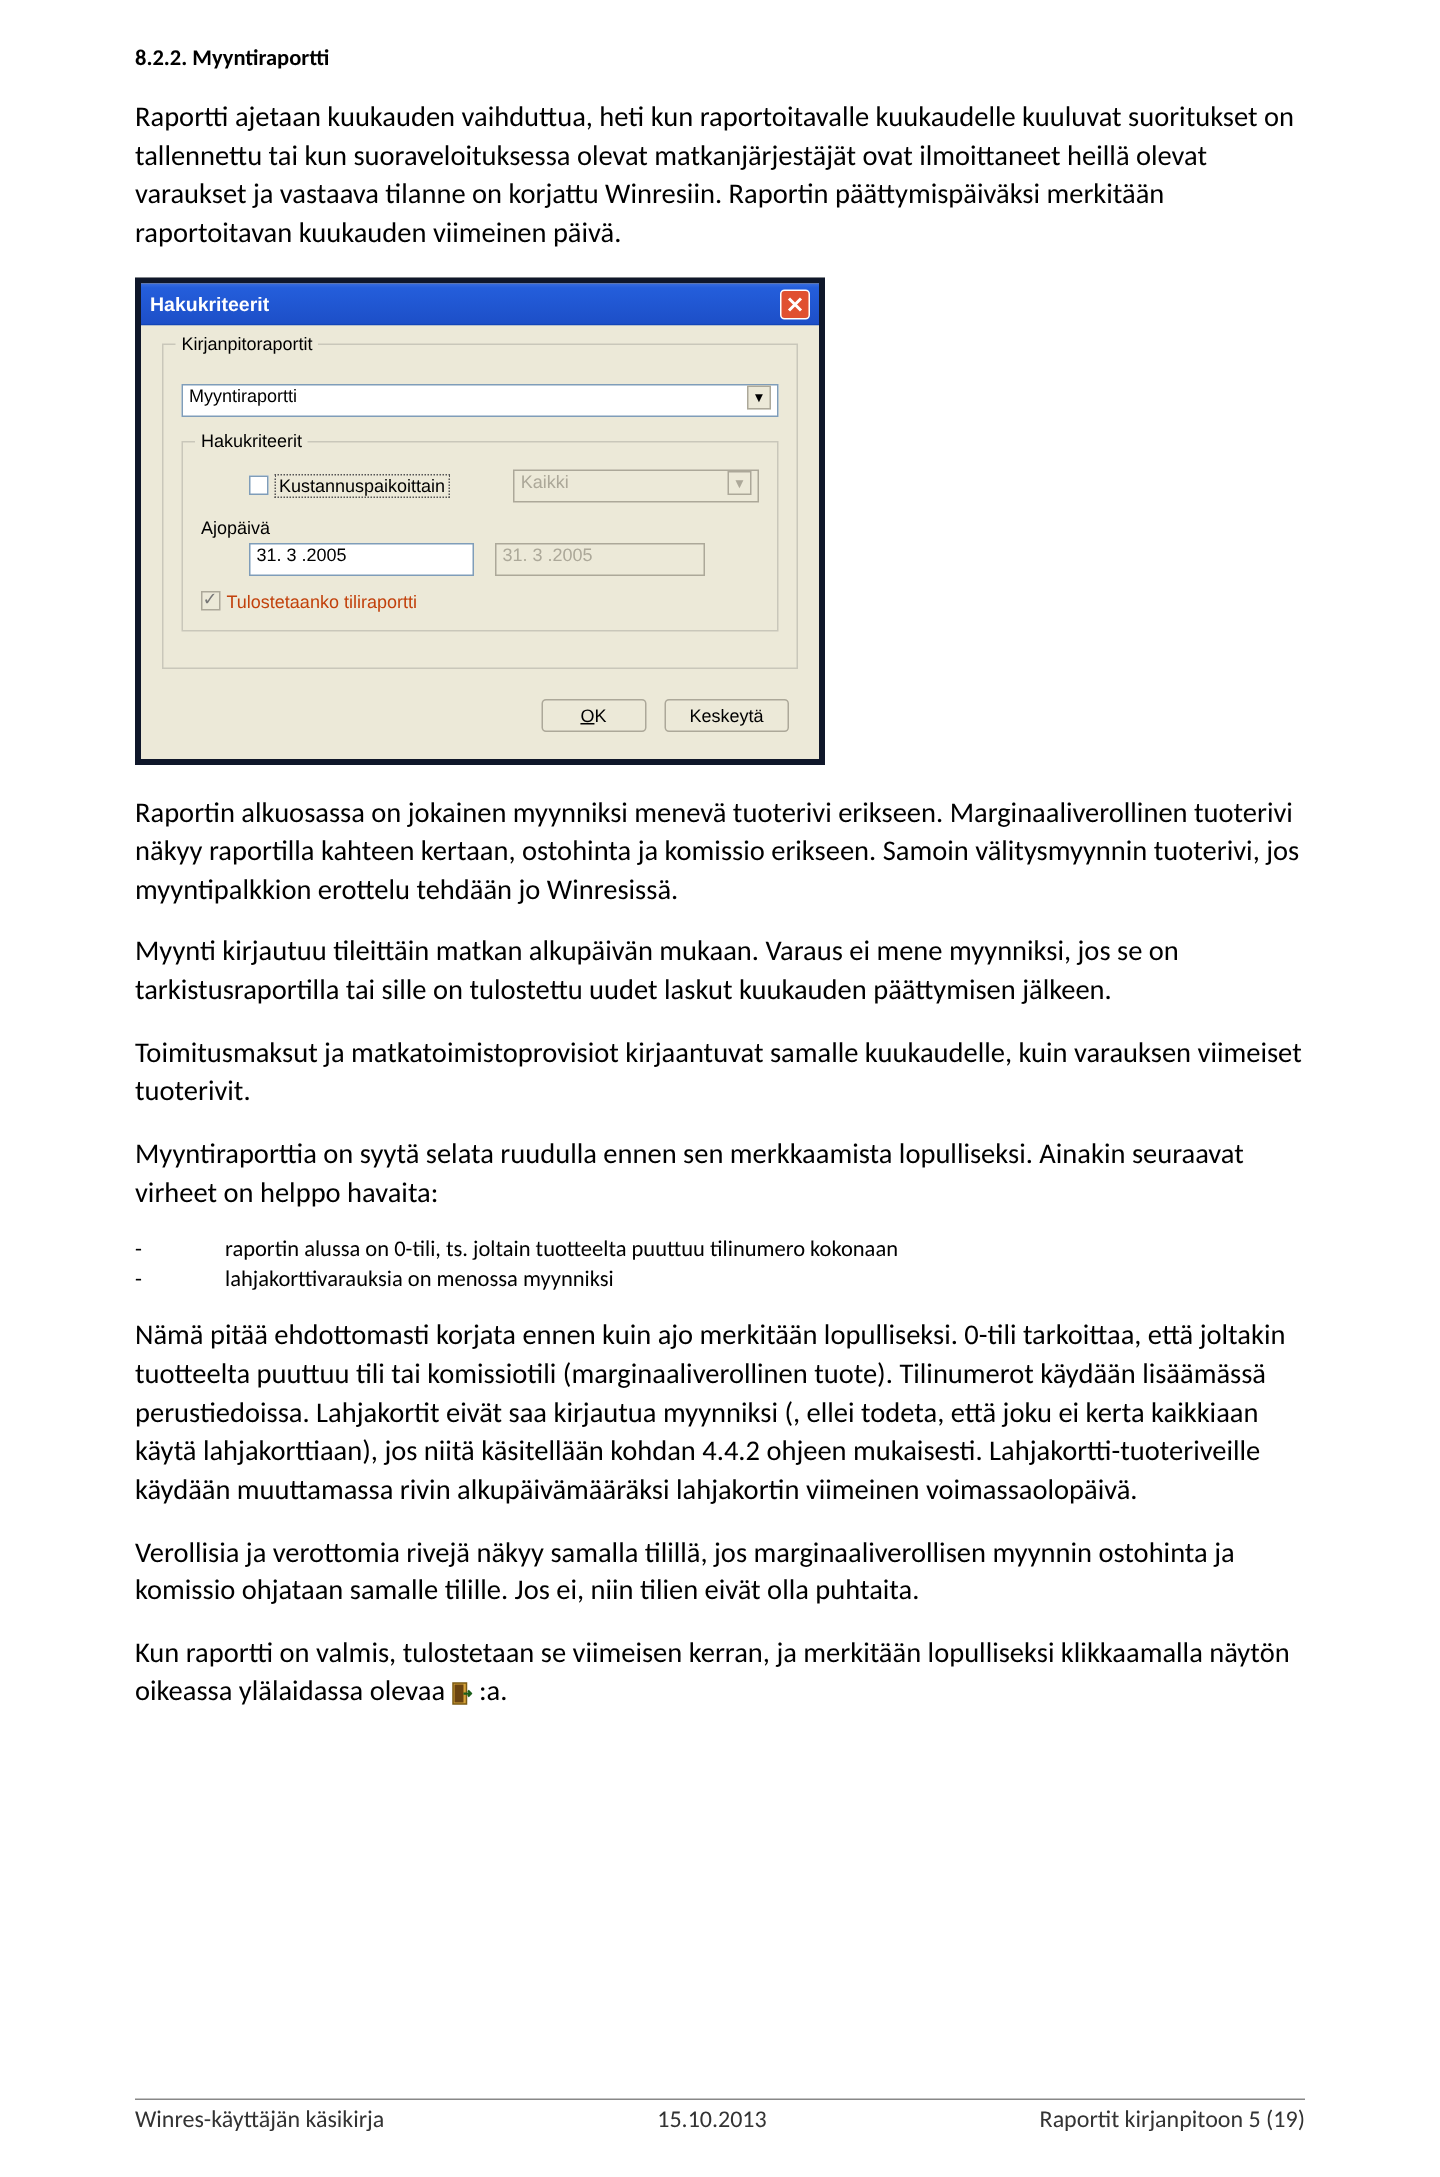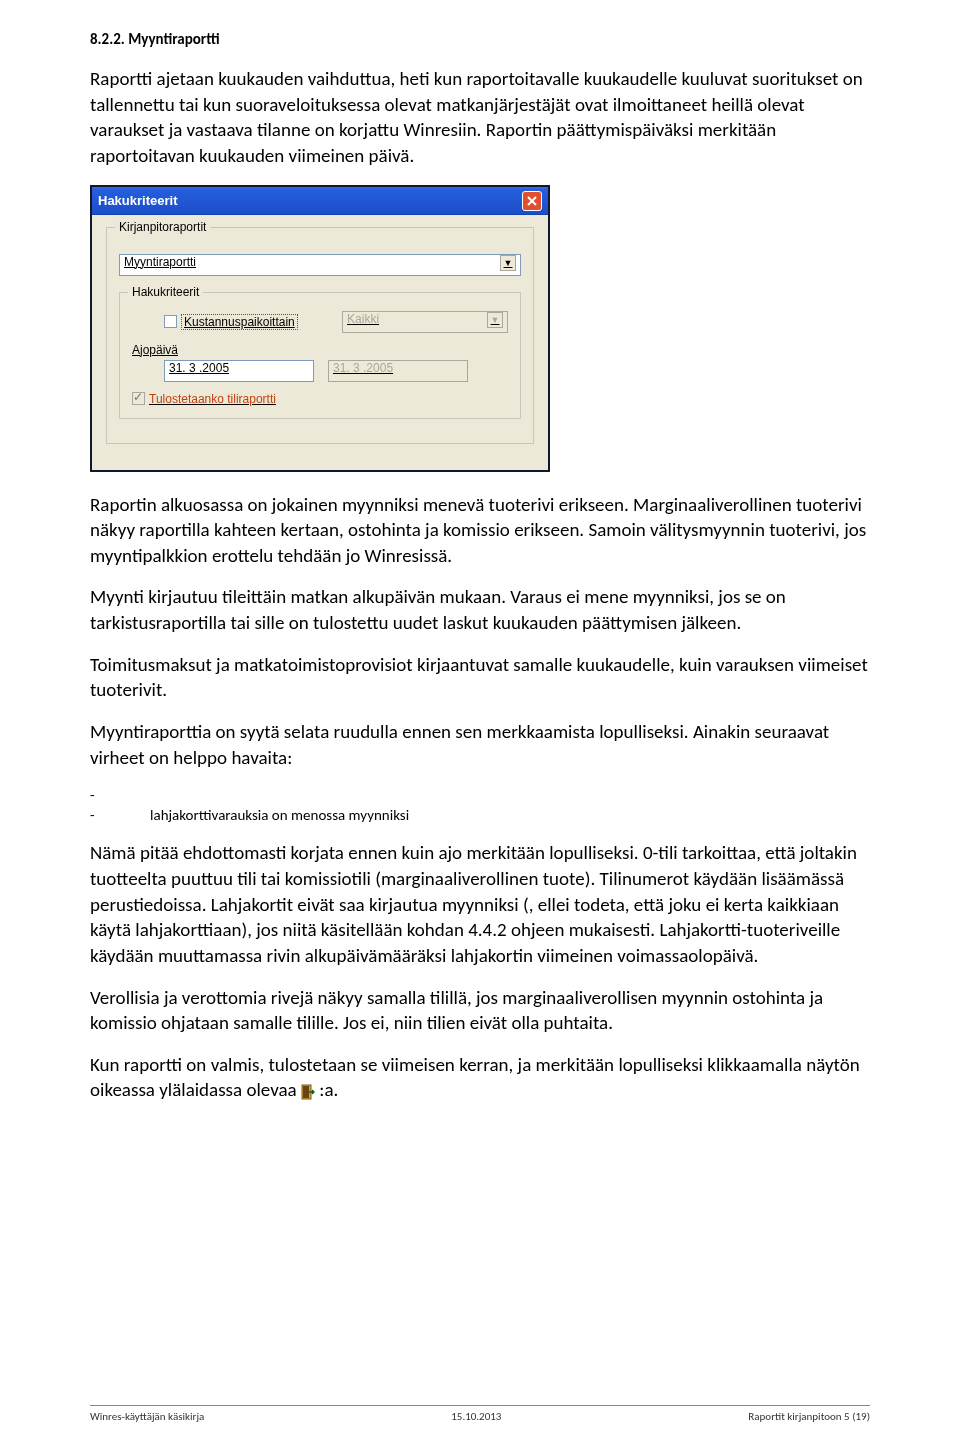--- a/index.html
+++ b/index.html
@@ -21,21 +21,21 @@
   .para {
     font-size: 19px;
     line-height: 1.35;
     margin-bottom: 16px;
   }
   .screenshot {
     margin: 6px 0 20px 0;
   }
   .win-window {
     width: 460px;
-    border: 2px solid #0f172a;
+    border: 4px solid #0f172a;
     background: #ece9d8;
     font-family: Tahoma, Arial, sans-serif;
     font-size: 12px;
   }
   .win-titlebar {
     background: linear-gradient(to bottom, #3a6ee0 0%, #245edb 10%, #1d4fc8 95%, #0a3ca8 100%);
     color: #fff;
     padding: 4px 6px;
     font-weight: bold;
     font-size: 13px;
@@ -161,21 +161,21 @@
   }
   .inline-icon svg { display: block; }
   .footer {
     position: absolute;
     left: 90px; right: 90px;
     bottom: 28px;
     border-top: 1px solid #888;
     padding-top: 4px;
     display: flex;
     justify-content: space-between;
-    font-size: 11px;
+    font-size: 16px;
     color: #333;
   }
   .dotted-focus {
     border: 1px dotted #555;
     padding: 0 2px;
   }
 </style>
 </head>
 <body>
 
@@ -187,21 +187,21 @@
   <div class="win-window">
     <div class="win-titlebar">
       <span>Hakukriteerit</span>
       <span class="win-close">
         <svg width="12" height="12" viewBox="0 0 12 12">
             <path d="M2 2 L10 10 M10 2 L2 10" stroke="#fff" stroke-width="2"></path>
           </svg>
       </span>
     </div>
     <div class="win-body">
-      <div class="groupbox" style="padding-top:20px;text-decoration:underline;">
+      <div class="groupbox" style="padding-top:20px;">
         <span class="legend">Kirjanpitoraportit</span>
 
         <div class="combo" style="margin:6px 0 16px 0;">
           <span>Myyntiraportti</span>
           <span class="arrow">▼</span>
         </div>
 
         <div class="groupbox" style="padding-top:18px;">
           <span class="legend">Hakukriteerit</span>
 
@@ -226,32 +226,37 @@
             </div>
           </div>
 
           <div style="display:flex;align-items:center;margin-top:6px;">
             <span class="checkbox checked" style="background:#ece9d8;border-color:#aca899;"></span>
             <span class="label12 disabled-text">Tulostetaanko tiliraportti</span>
           </div>
         </div>
       </div>
 
+      <div class="btnbar">
+        <div class="winbtn"><span class="ul">O</span><span>K</span></div>
+        <div class="winbtn">Keskeytä</div>
+      </div>
     </div>
   </div>
 </div>
 
 <p class="para">Raportin alkuosassa on jokainen myynniksi menevä tuoterivi erikseen. Marginaaliverollinen tuoterivi näkyy raportilla kahteen kertaan, ostohinta ja komissio erikseen. Samoin välitysmyynnin tuoterivi, jos myyntipalkkion erottelu tehdään jo Winresissä.</p>
 <p class="para">Myynti kirjautuu tileittäin matkan alkupäivän mukaan. Varaus ei mene myynniksi, jos se on tarkistusraportilla tai sille on tulostettu uudet laskut kuukauden päättymisen jälkeen.</p>
 <p class="para">Toimitusmaksut ja matkatoimistoprovisiot kirjaantuvat samalle kuukaudelle, kuin varauksen viimeiset tuoterivit.</p>
 <p class="para">Myyntiraporttia on syytä selata ruudulla ennen sen merkkaamista lopulliseksi. Ainakin seuraavat virheet on helppo havaita:</p>
 
 <div class="bullet-list">
   <div class="bullet-row">
     <span class="bullet-dash">-</span>
+    <span>raportin alussa on 0-tili, ts. joltain tuotteelta puuttuu tilinumero kokonaan</span>
   </div>
   <div class="bullet-row">
     <span class="bullet-dash">-</span>
     <span>lahjakorttivarauksia on menossa myynniksi</span>
   </div>
 </div>
 
 <p class="para">Nämä pitää ehdottomasti korjata ennen kuin ajo merkitään lopulliseksi. 0-tili tarkoittaa, että joltakin tuotteelta puuttuu tili tai komissiotili (marginaaliverollinen tuote). Tilinumerot käydään lisäämässä perustiedoissa. Lahjakortit eivät saa kirjautua myynniksi (, ellei todeta, että joku ei kerta kaikkiaan käytä lahjakorttiaan), jos niitä käsitellään kohdan 4.4.2 ohjeen mukaisesti. Lahjakortti-tuoteriveille käydään muuttamassa rivin alkupäivämääräksi lahjakortin viimeinen voimassaolopäivä.</p>
 <p class="para">Verollisia ja verottomia rivejä näkyy samalla tilillä, jos marginaaliverollisen myynnin ostohinta ja komissio ohjataan samalle tilille. Jos ei, niin tilien eivät olla puhtaita.</p>
 

